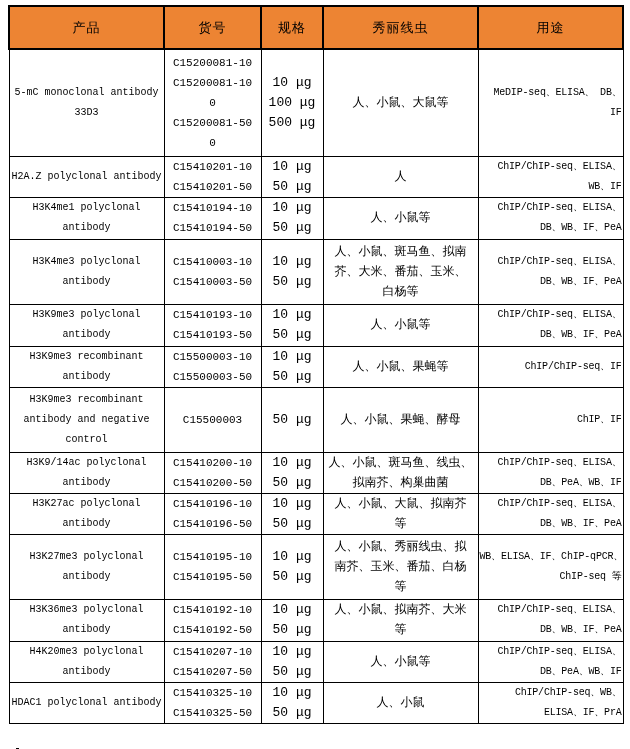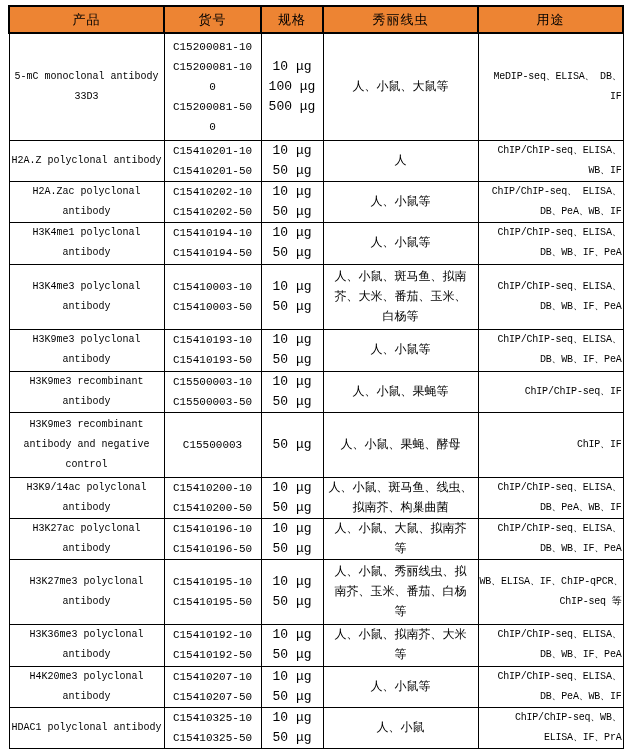--- a/index.html
+++ b/index.html
@@ -18,21 +18,21 @@
     width:614px;
   }
   col.c1{width:155px;}
   col.c2{width:97px;}
   col.c3{width:62px;}
   col.c4{width:155px;}
   col.c5{width:145px;}
   th{
     border:2px solid #000;
     height:25px;
-    padding:0;
+    padding:8px;
     font-weight:normal;
     font-size:13px;
     text-align:center;
     vertical-align:middle;
     letter-spacing:1px;
   }
   td{
     border:1px solid #000;
     padding:0 1px;
     text-align:center;
@@ -94,31 +94,20 @@
         <tr style="height: 40px;">
     <td class="c-product">H2A.Z polyclonal antibody</td>
     <td class="c-catalog">C15410201-10
 C15410201-50</td>
     <td class="c-spec">10 μg
 50 μg</td>
     <td class="c-species">人</td>
     <td class="c-usage">ChIP/ChIP-seq、ELISA、
 WB、IF</td>
   </tr>
-        <tr style="height: 41px;">
-    <td class="c-product">H2A.Zac polyclonal
-antibody</td>
-    <td class="c-catalog">C15410202-10
-C15410202-50</td>
-    <td class="c-spec">10 μg
-50 μg</td>
-    <td class="c-species">人、小鼠等</td>
-    <td class="c-usage">ChIP/ChIP-seq、 ELISA、
-DB、PeA、WB、IF</td>
-  </tr>
         <tr style="height: 42px;">
     <td class="c-product">H3K4me1 polyclonal
 antibody</td>
     <td class="c-catalog">C15410194-10
 C15410194-50</td>
     <td class="c-spec">10 μg
 50 μg</td>
     <td class="c-species">人、小鼠等</td>
     <td class="c-usage">ChIP/ChIP-seq、ELISA、
 DB、WB、IF、PeA</td>

